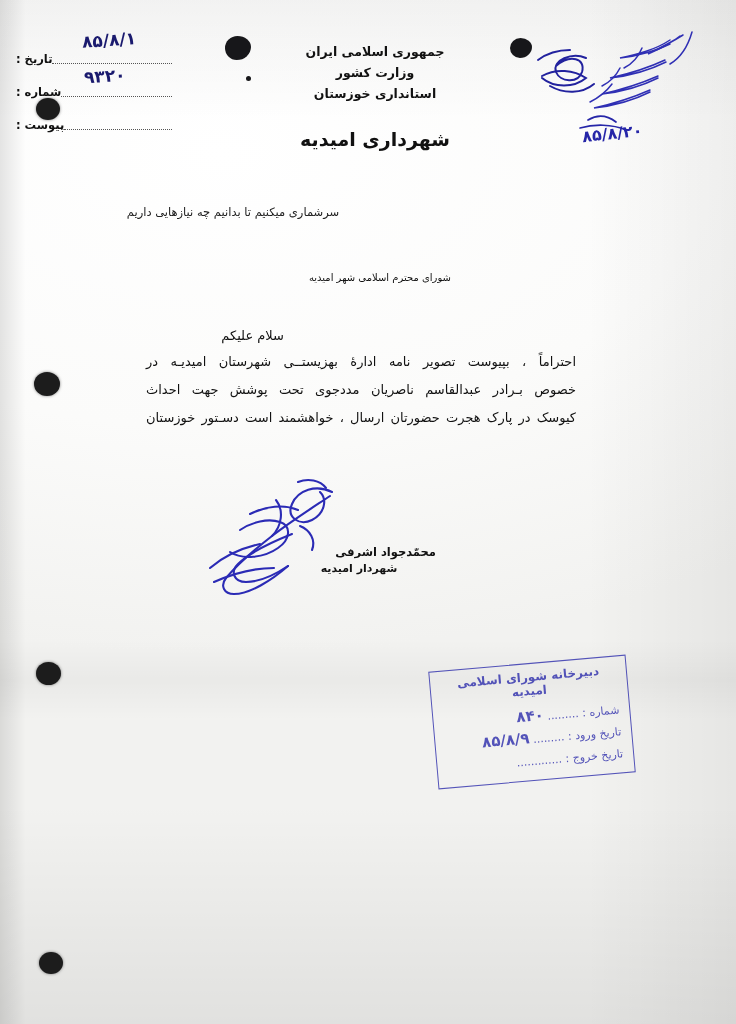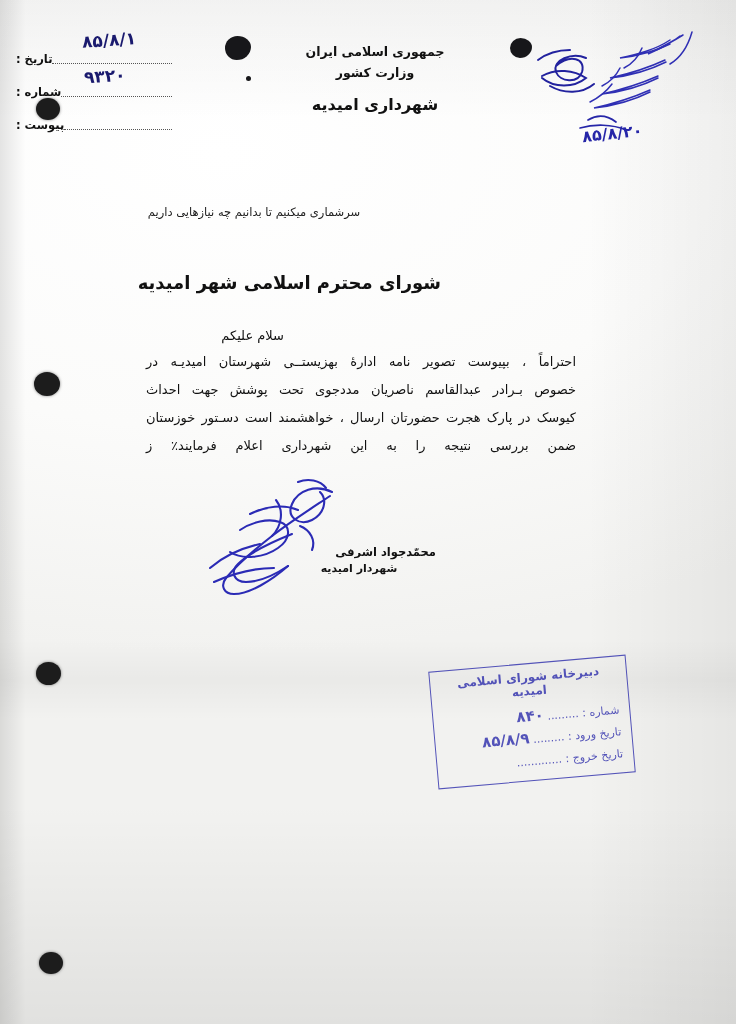--- a/index.html
+++ b/index.html
@@ -77,23 +77,23 @@
     text-align: center;
     color: #111;
   }
   .header-center .line {
     font-size: 12.5px;
     line-height: 21px;
     font-weight: bold;
     letter-spacing: 0;
   }
   .header-center .org {
-    font-size: 16px;
-    font-weight: bold;
-    margin-top: 12px;
+    font-size: 19px;
+    font-weight: bold;
+    margin-top: 24px;
     letter-spacing: 1px;
   }
 
   
   .emblem {
     position: absolute;
     background: #17171a;
     border-radius: 48% 52% 55% 45% / 50% 45% 55% 50%;
   }
 
@@ -141,30 +141,29 @@
 
   
   .motto {
     position: absolute;
     top: 205px;
     left: 0;
     width: 466px;
     text-align: center;
     font-size: 11.5px;
     color: #222;
-    padding-left: 21px;
   }
 
   
   .recipient {
     position: absolute;
     top: 272px;
-    right: 295px;
-    font-size: 18px;
-    font-weight: bold;
+    right: 285px;
+    font-size: 10px;
+    font-weight: normal;
     color: #111;
     letter-spacing: 0.3px;
   }
   .greeting {
     position: absolute;
     top: 328px;
     right: 452px;
     font-size: 13px;
     color: #111;
   }
@@ -270,20 +269,21 @@
   <div class="punch-hole" style="left:36px; top:662px; width:25px; height:23px;"></div>
   <div class="punch-hole" style="left:39px; top:952px; width:24px; height:22px;"></div>
 
   <div class="emblem" style="left:225px; top:36px; width:26px; height:24px;"></div>
   <div class="emblem" style="left:510px; top:38px; width:22px; height:20px;"></div>
   <div class="emblem" style="left:246px; top:76px; width:5px; height:5px; border-radius:50%;"></div>
 
   <div class="header-center">
     <div class="line">جمهوری اسلامی ایران</div>
     <div class="line">وزارت کشور</div>
+    <div class="line">استانداری خوزستان</div>
     <div class="org">شهرداری امیدیه</div>
   </div>
 
   <div class="fields">
     <div class="field-row">
       <span class="field-label">تاریخ :</span>
       <span class="field-dots"></span>
     </div>
     <div class="field-row">
       <span class="field-label">شماره :</span>
@@ -327,21 +327,20 @@
 
   <div class="motto">سرشماری میکنیم تا بدانیم چه نیازهایی داریم</div>
 
   <div class="recipient">شورای محترم اسلامی شهر امیدیه</div>
   <div class="greeting">سلام علیکم</div>
 
   <div class="body-text">
     <p>احتراماً ، بپیوست تصویر نامه ادارهٔ بهزیستــی شهرستان امیدیـه در</p>
     <p>خصوص بـرادر عبدالقاسم ناصریان مددجوی تحت پوشش جهت احداث</p>
     <p>کیوسک در پارک هجرت حضورتان ارسال ، خواهشمند است دسـتور خوزستان</p>
-    <p>ضمن بررسی نتیجه را به این شهرداری اعلام فرمایند٪ ز</p>
   </div>
 
   <div class="ink" style="left:180px; top:470px;">
     <svg width="200" height="150" viewBox="0 0 200 150">
       <g fill="none" stroke="#2b2bb5" stroke-width="2.1" stroke-linecap="round" stroke-linejoin="round">
         <path d="M152 22 C 136 14, 118 20, 112 34 C 106 48, 120 56, 132 50 C 144 44, 148 30, 140 22"></path>
         <path d="M150 26 C 132 38, 110 52, 92 66 C 74 80, 58 94, 46 108"></path>
         <path d="M46 108 C 40 116, 44 124, 54 124 C 70 124, 92 110, 108 96"></path>
         <path d="M108 96 C 96 104, 80 112, 66 112 C 54 112, 50 102, 58 94 C 70 82, 92 72, 112 64"></path>
         <path d="M60 60 C 72 52, 88 48, 100 52 C 112 56, 110 70, 98 78 C 84 88, 62 90, 50 82"></path>

